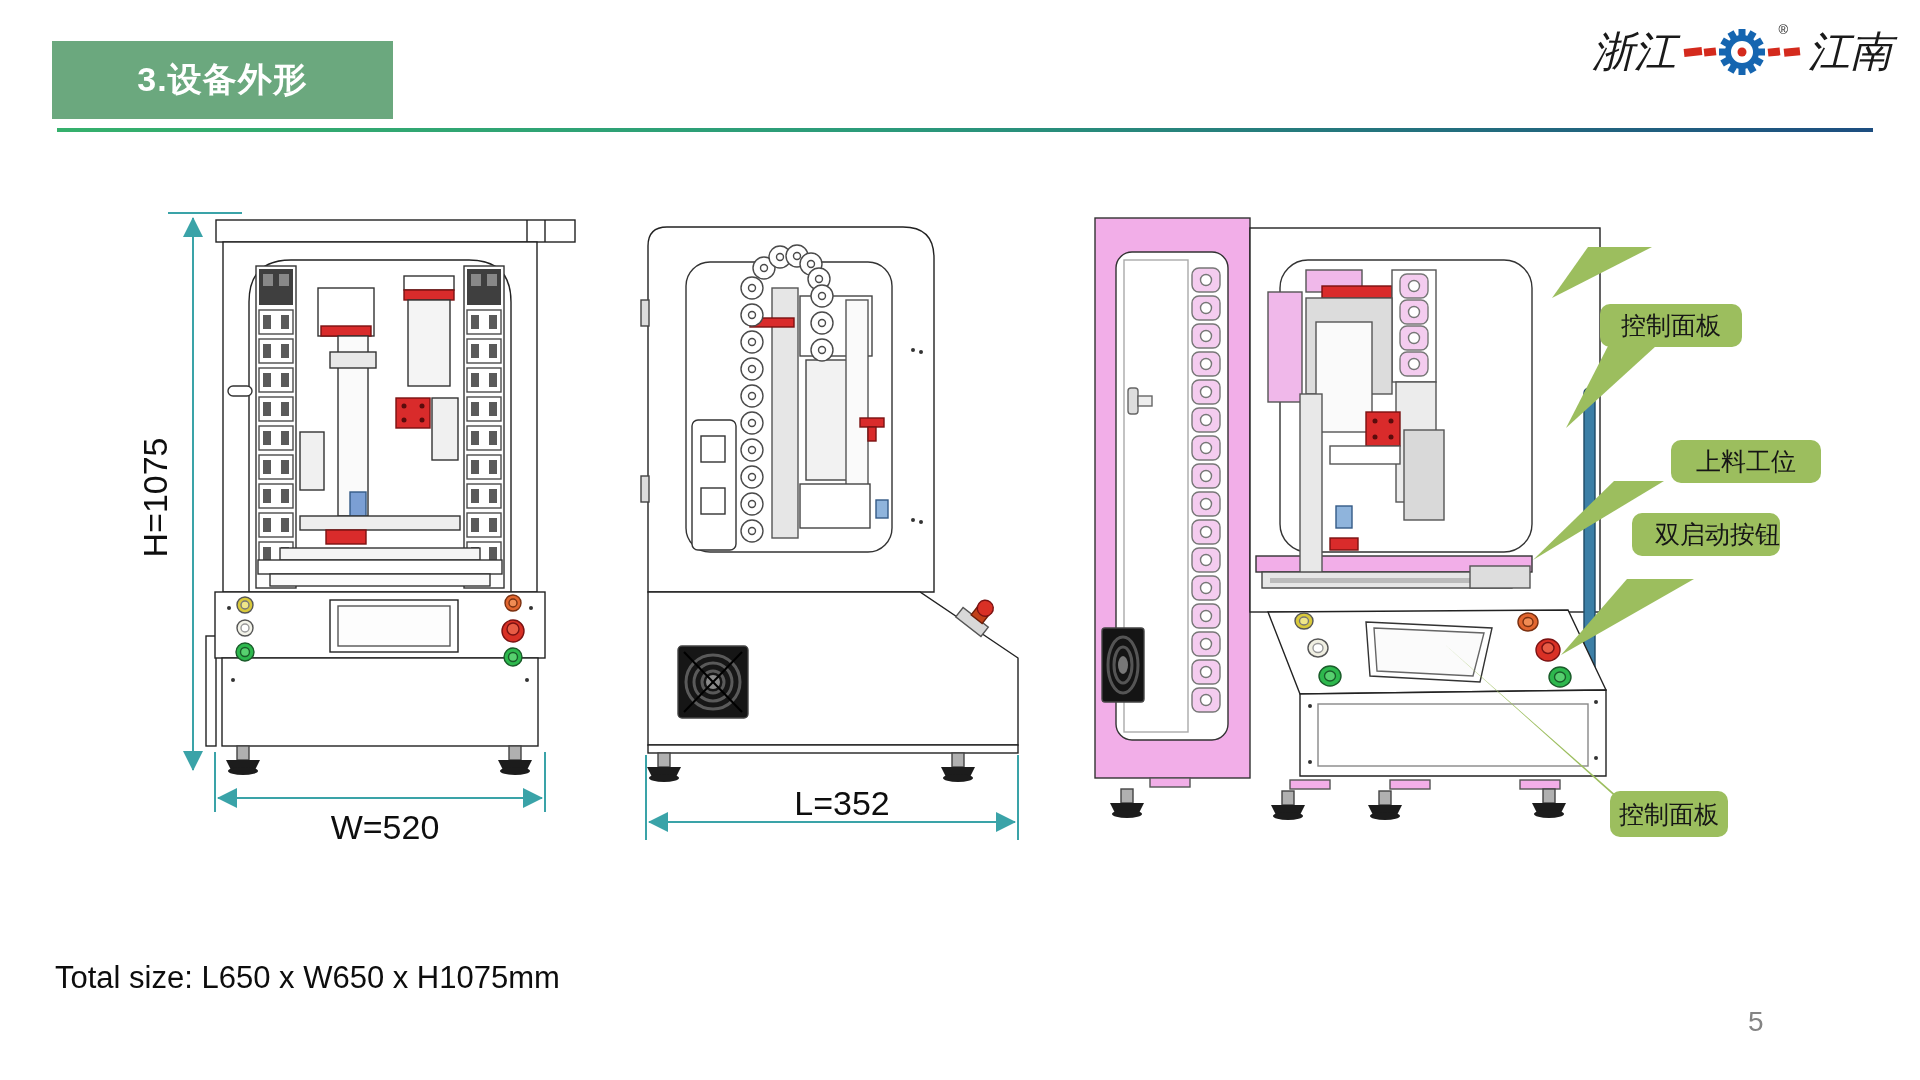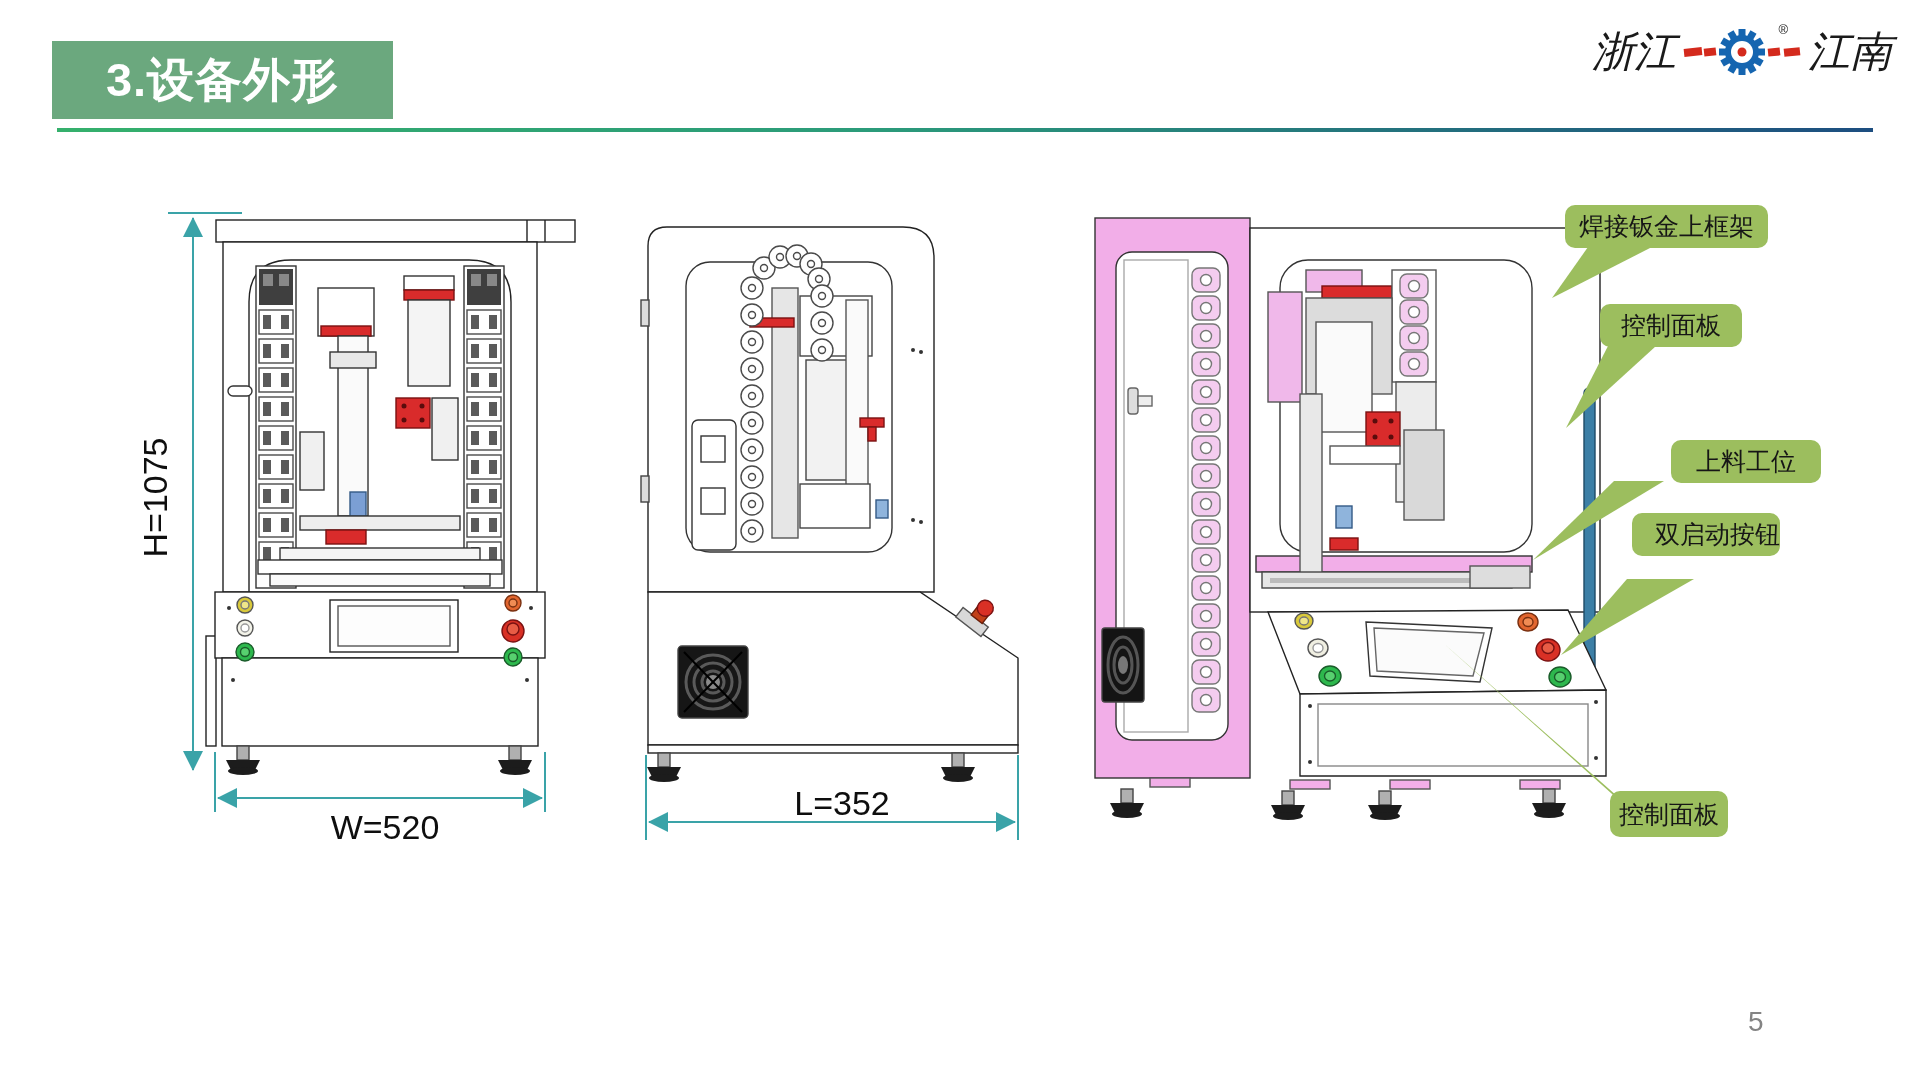--- a/index.html
+++ b/index.html
@@ -5,21 +5,21 @@
   html,body{margin:0;padding:0;background:#e8e8e8;}
   .slide{
     position:relative;width:1920px;height:1080px;background:#ffffff;overflow:hidden;
     font-family:"Liberation Sans", sans-serif;color:#111;
   }
   .abs{position:absolute;}
   
   .title-box{
     left:52px;top:41px;width:341px;height:78px;background:#6ba87e;
     display:flex;align-items:center;justify-content:center;
-    color:#ffffff;font-size:47px;font-weight:bold;letter-spacing:1px;
+    color:#ffffff;font-size:34px;font-weight:bold;letter-spacing:1px;
   }
   .underline{
     left:57px;top:128px;width:1816px;height:4px;
     background:linear-gradient(90deg,#35b06c 0%,#2b9b7a 45%,#1d4e80 100%);
   }
   .logo{right:28px;top:22px;height:60px;display:flex;align-items:center;gap:6px;}
   .logo .zh{font-family:"DejaVu Serif", serif;font-style:italic;font-weight:normal;font-size:42px;color:#1a1a1a;line-height:1;}
   .logo .gearwrap{position:relative;width:120px;height:56px;display:flex;align-items:center;justify-content:center;}
   .logo .reg{position:absolute;right:14px;top:-2px;font-size:13px;color:#1a1a1a;}
   
@@ -397,31 +397,29 @@
       </svg>
       <span class="reg">®</span>
     </span>
     <span class="zh">江南</span>
   </div>
 
   <div class="abs dim dim-h">H=1075</div>
   <div class="abs dim dim-w">W=520</div>
   <div class="abs dim dim-l">L=352</div>
 
-  <div class="abs callout c1">
-    <span>焊接钣金上框架</span>
-  </div>
   <div class="abs callout c2">
     <span>控制面板</span>
   </div>
   <div class="abs callout c3">
     <span>上料工位</span>
   </div>
   <div class="abs callout c4">
     <span>双启动按钮</span>
   </div>
   <div class="abs callout c5">
     <span>控制面板</span>
   </div>
 
+  <div class="abs total-size">Total size: L650 x W650 x H1075mm</div>
   <div class="abs page-number">5</div>
 
 </div>
 
 </body></html>

